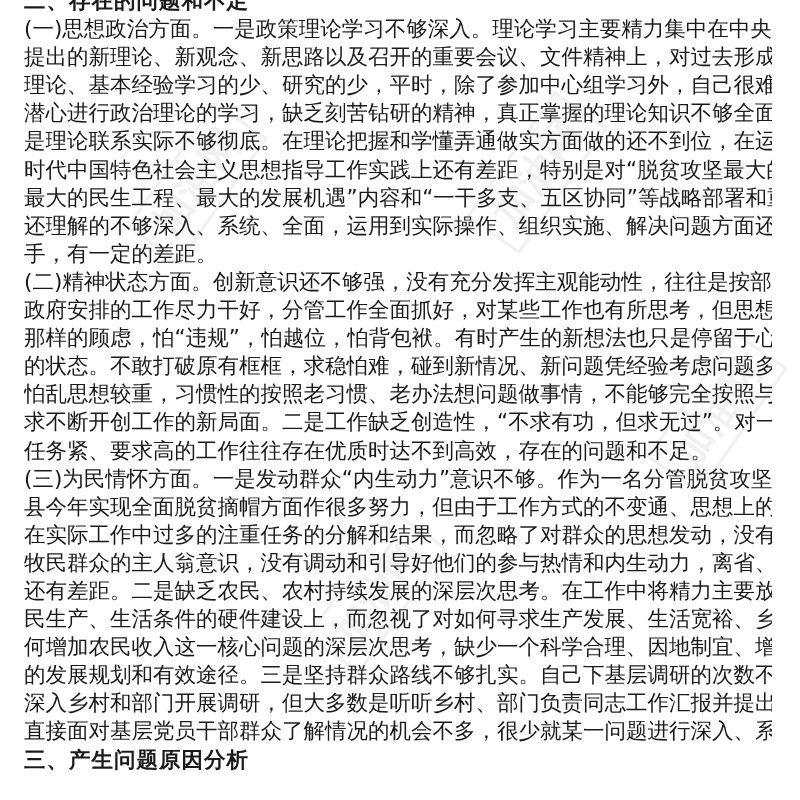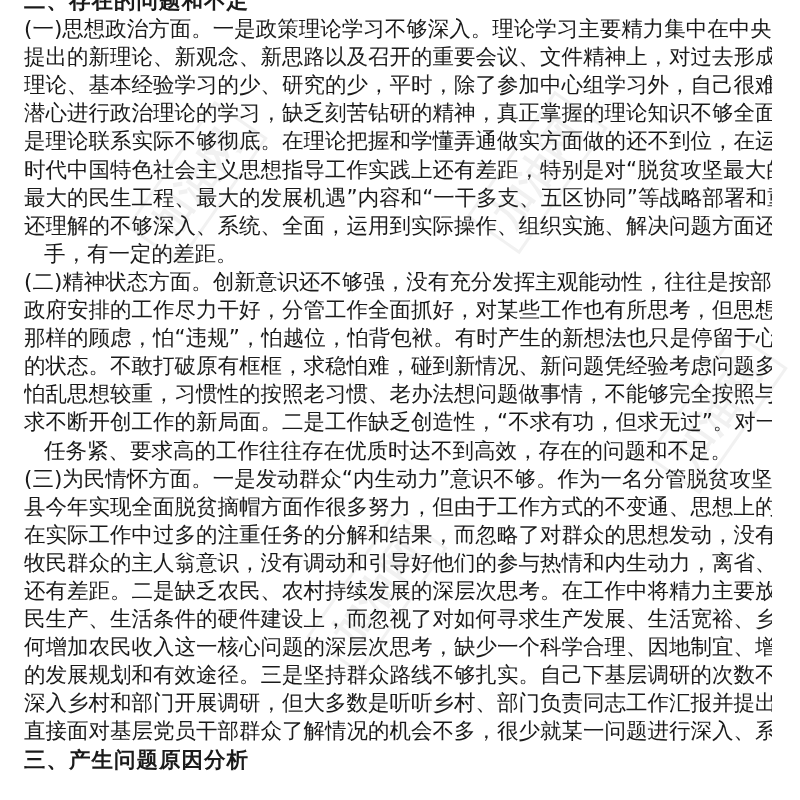--- a/index.html
+++ b/index.html
@@ -25,21 +25,20 @@
       height: 28.1px;
       line-height: 28.1px;
       font-size: 21.5px;
       white-space: nowrap;
       text-align: justify;
       text-align-last: justify;
       overflow: hidden;
     }
     .line.last {
       text-align-last: left;
-      margin-left: 20px;
     }
     .heading {
       font-weight: bold;
       font-size: 21.5px;
       height: 28.1px;
       line-height: 28.1px;
       white-space: nowrap;
       text-align-last: left;
       letter-spacing: 1px;
     }

